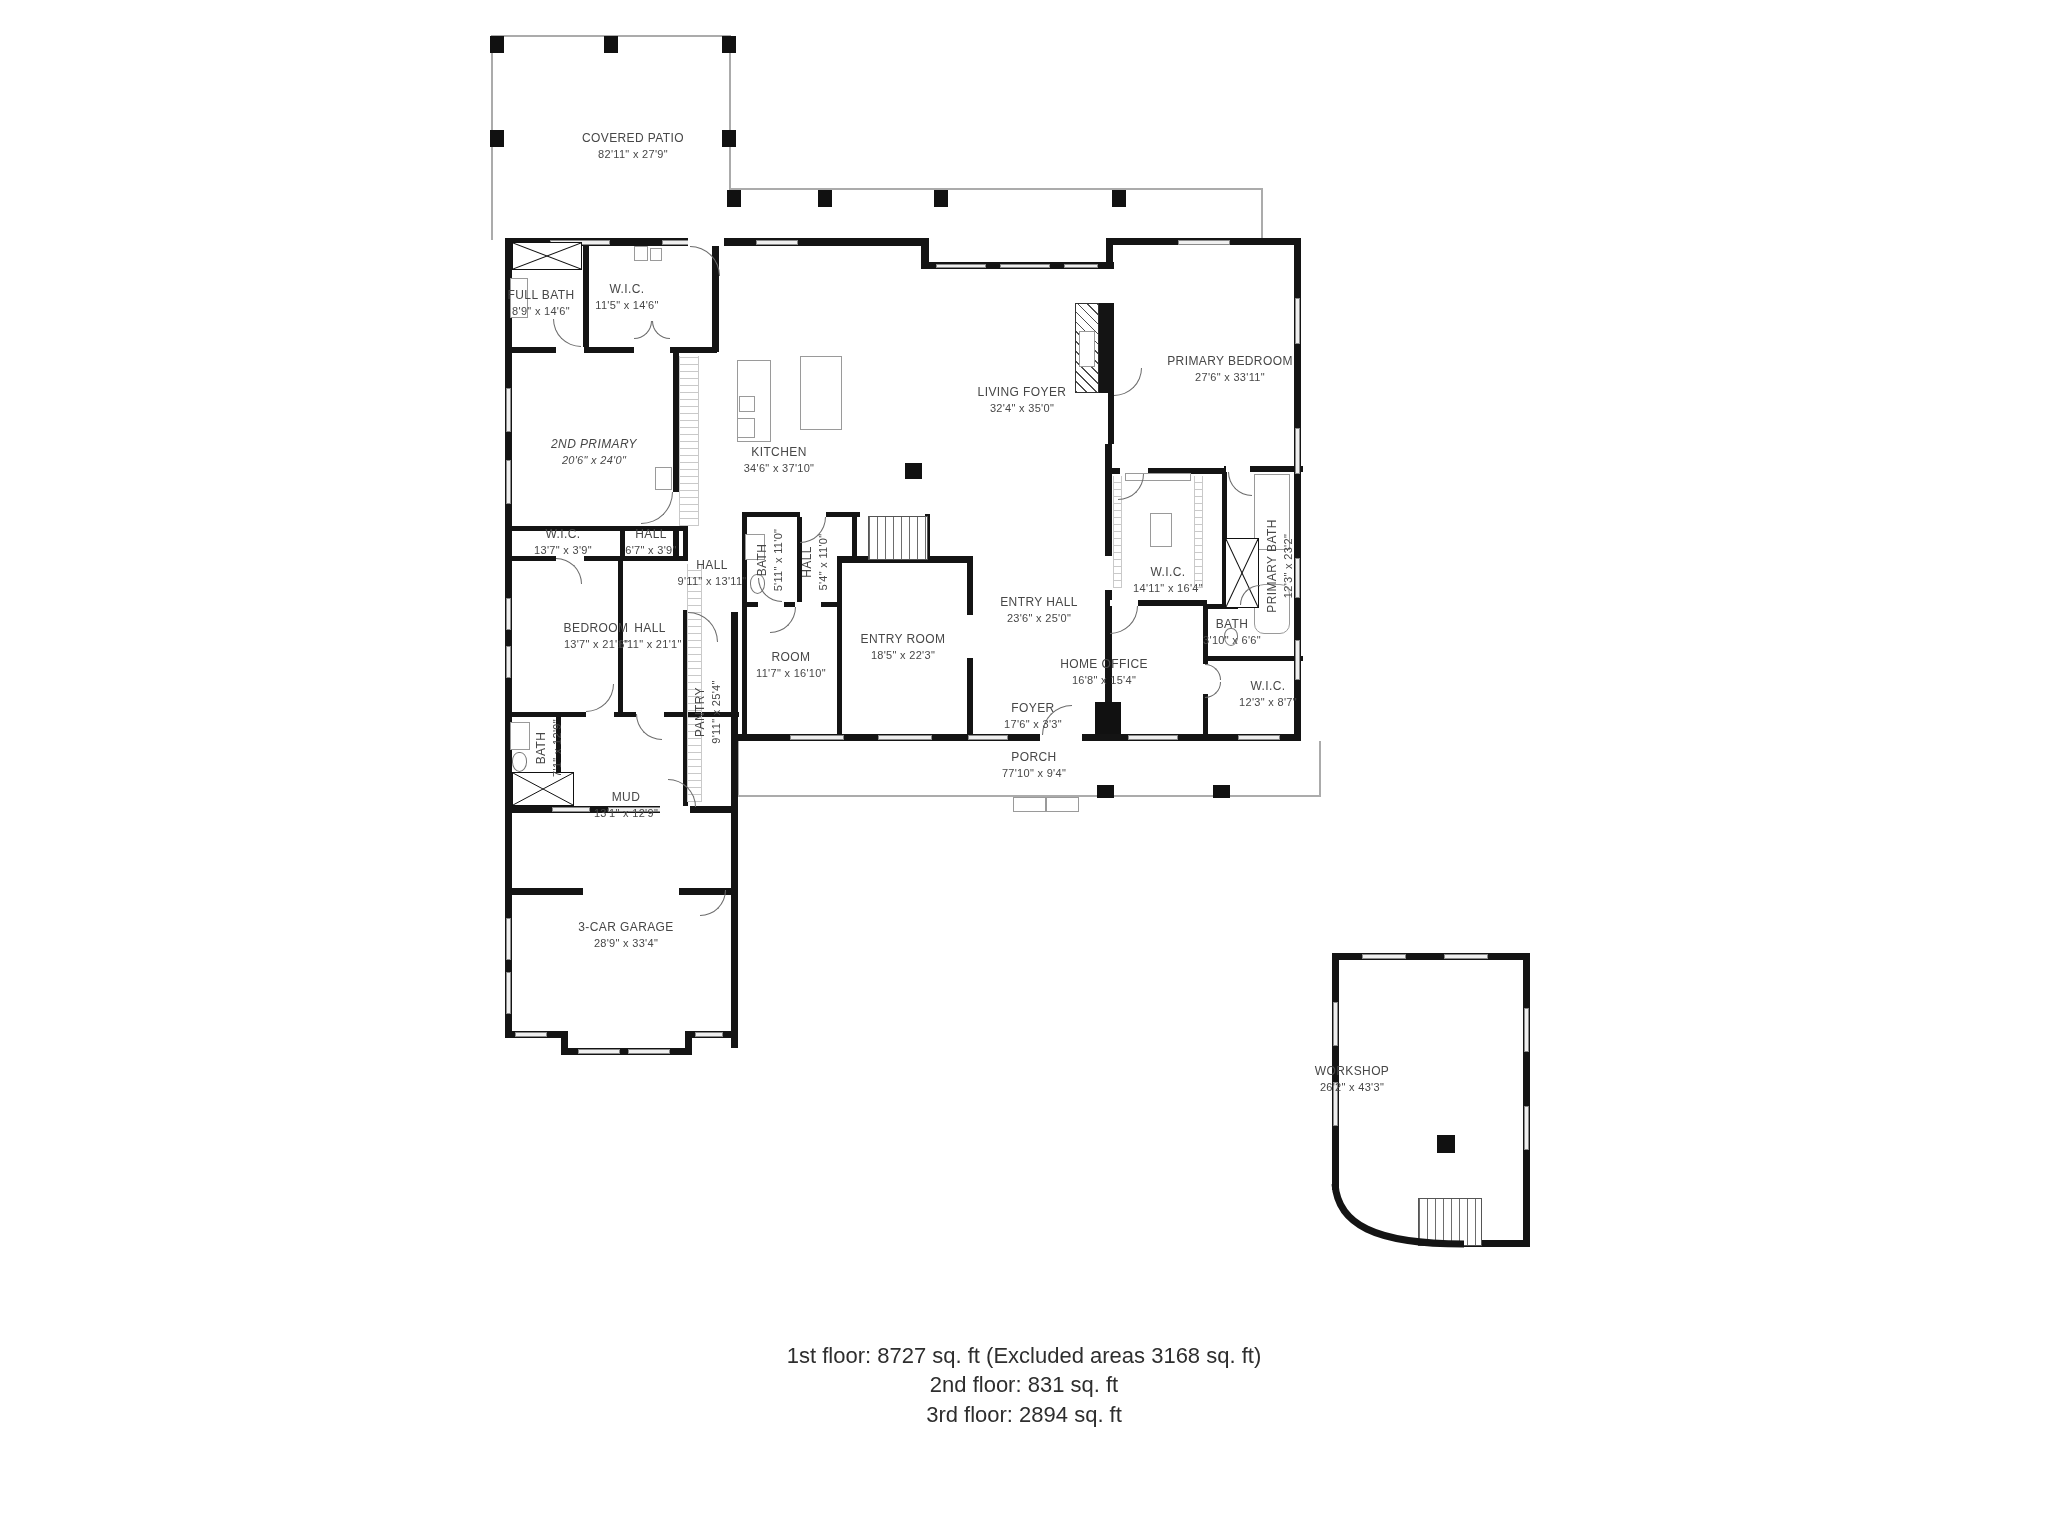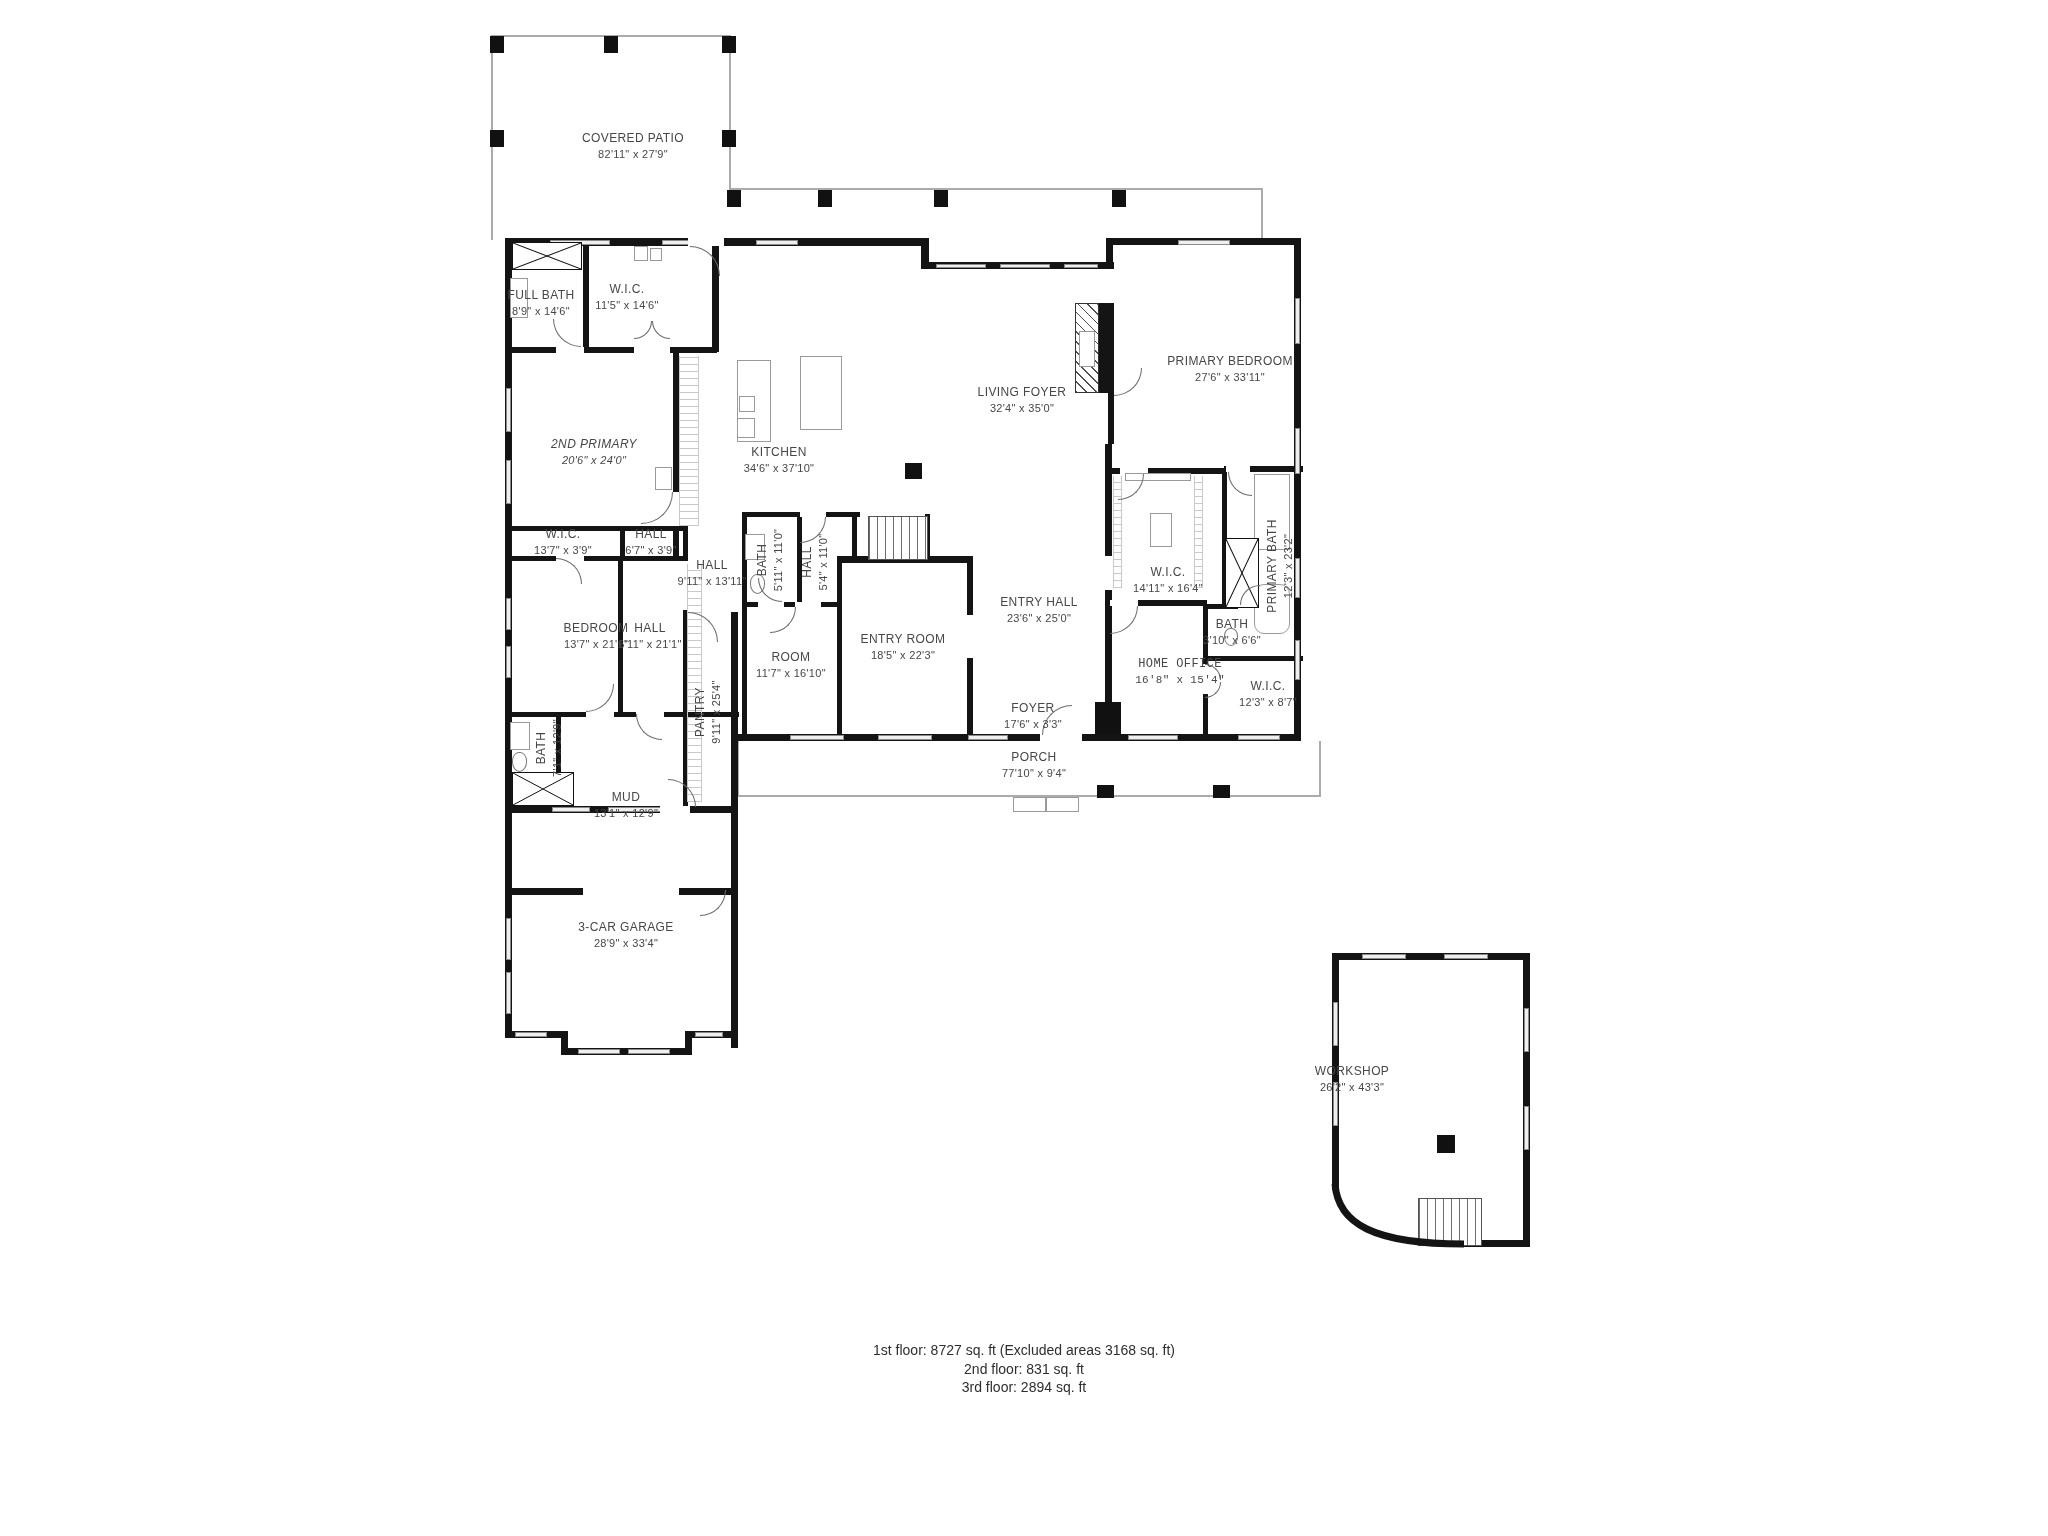--- a/index.html
+++ b/index.html
@@ -22,21 +22,21 @@
   .q-tl{border-right:none;border-bottom:none;border-top-left-radius:100%;}
   .q-tr{border-left:none;border-bottom:none;border-top-right-radius:100%;}
   .q-bl{border-right:none;border-top:none;border-bottom-left-radius:100%;}
   .q-br{border-left:none;border-top:none;border-bottom-right-radius:100%;}
   .rlbl{position:absolute;transform:translate(-50%,-50%);text-align:center;color:#474747;white-space:nowrap;line-height:1.3;}
   .rlbl.v{transform:translate(-50%,-50%) rotate(-90deg);}
   .rlbl .nm{font-size:12px;letter-spacing:.4px;display:block;}
   .rlbl .dm{font-size:11px;letter-spacing:.3px;display:block;}
   #footer{position:absolute;left:0;top:1341px;width:100%;text-align:center;color:#1f1f1f;}
   .ft1{font-size:24px;font-weight:bold;margin-bottom:7px;}
-  .ftn{font-size:14px;line-height:1.33;color:#2e2e2e;}
+  .ftn{font-size:22px;line-height:1.33;color:#2e2e2e;}
   #disclaimer{position:absolute;left:0;top:1491px;width:100%;text-align:center;font-size:12.5px;
     color:#4a4a4a;letter-spacing:.25px;}
 </style>
 </head>
 <body>
 
 <div id="plan">
   <div id="footer">
     <div class="ftn">1st floor: 8727 sq. ft (Excluded areas 3168 sq. ft)</div>
     <div class="ftn">2nd floor: 831 sq. ft</div>
@@ -315,21 +315,21 @@
       <span class="dm">12'3" x 23'2"</span>
     </div>
     <div class="rlbl" style="left: 1232px; top: 632px;">
       <span class="nm">BATH</span>
       <span class="dm">3'10" x 6'6"</span>
     </div>
     <div class="rlbl" style="left: 1268px; top: 694px;">
       <span class="nm">W.I.C.</span>
       <span class="dm">12'3" x 8'7"</span>
     </div>
-    <div class="rlbl" style="left: 1180px; top: 672px; font-family: Liberation Mono, monospace;">
+    <div class="rlbl" style="left: 1104px; top: 672px;">
       <span class="nm">HOME OFFICE</span>
       <span class="dm">16'8" x 15'4"</span>
     </div>
     <div class="rlbl" style="left: 1033px; top: 716px;">
       <span class="nm">FOYER</span>
       <span class="dm">17'6" x 3'3"</span>
     </div>
     <div class="rlbl" style="left: 1034px; top: 765px;">
       <span class="nm">PORCH</span>
       <span class="dm">77'10" x 9'4"</span>

